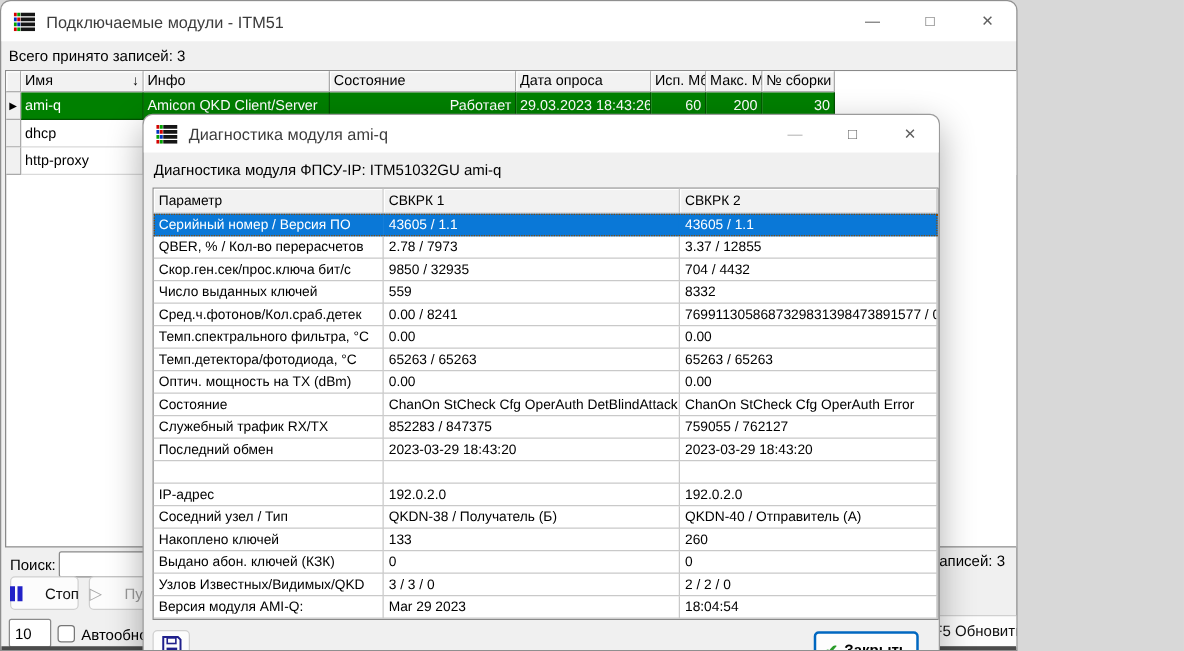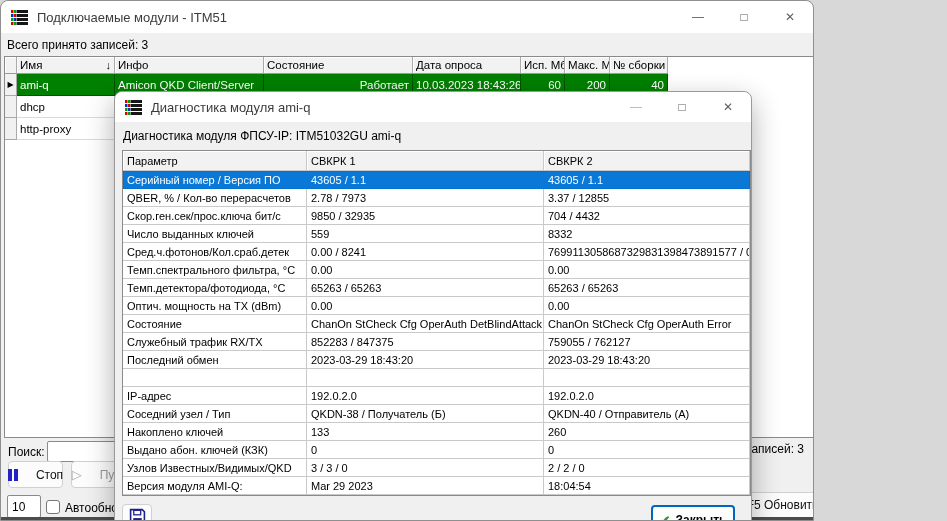--- a/index.html
+++ b/index.html
@@ -134,24 +134,24 @@
           <div class="htext" style="flex: 1 1 0%;">№ сборки</div>
         </div>
         <div class="hfill"></div>
       </div>
     <div class="mbody">
         <div class="mrow msel">
           <div class="mcell gut c-gutter">▶</div>
           <div class="mcell c-name">ami-q</div>
           <div class="mcell c-info">Amicon QKD Client/Server</div>
           <div class="mcell c-state right">Работает</div>
-          <div class="mcell c-date">10.03.2023 18:43:26</div>
+          <div class="mcell c-date">29.03.2023 18:43:26</div>
           <div class="mcell c-used right">60</div>
           <div class="mcell c-max right">200</div>
-          <div class="mcell c-build right">40</div>
+          <div class="mcell c-build right">30</div>
           <div class="mfill"></div>
         </div>
         <div class="mrow">
           <div class="mcell gut c-gutter"></div>
           <div class="mcell c-name">dhcp</div>
           <div class="mcell c-info"></div>
           <div class="mcell c-state right"></div>
           <div class="mcell c-date"></div>
           <div class="mcell c-used right"></div>
           <div class="mcell c-max right"></div>

